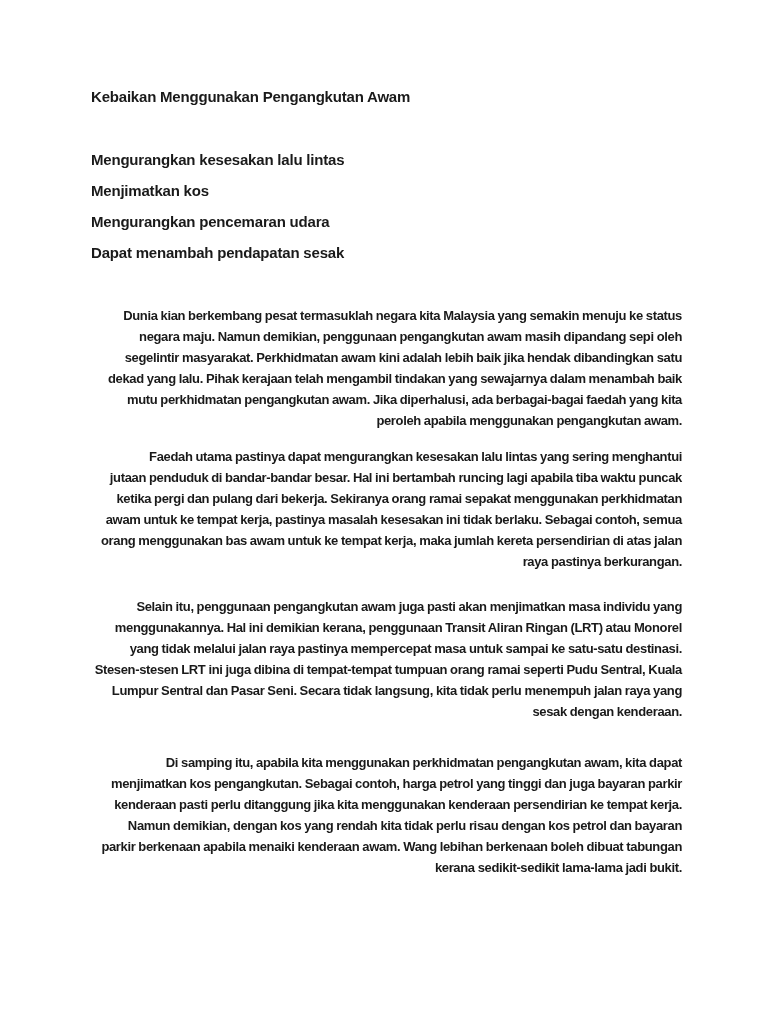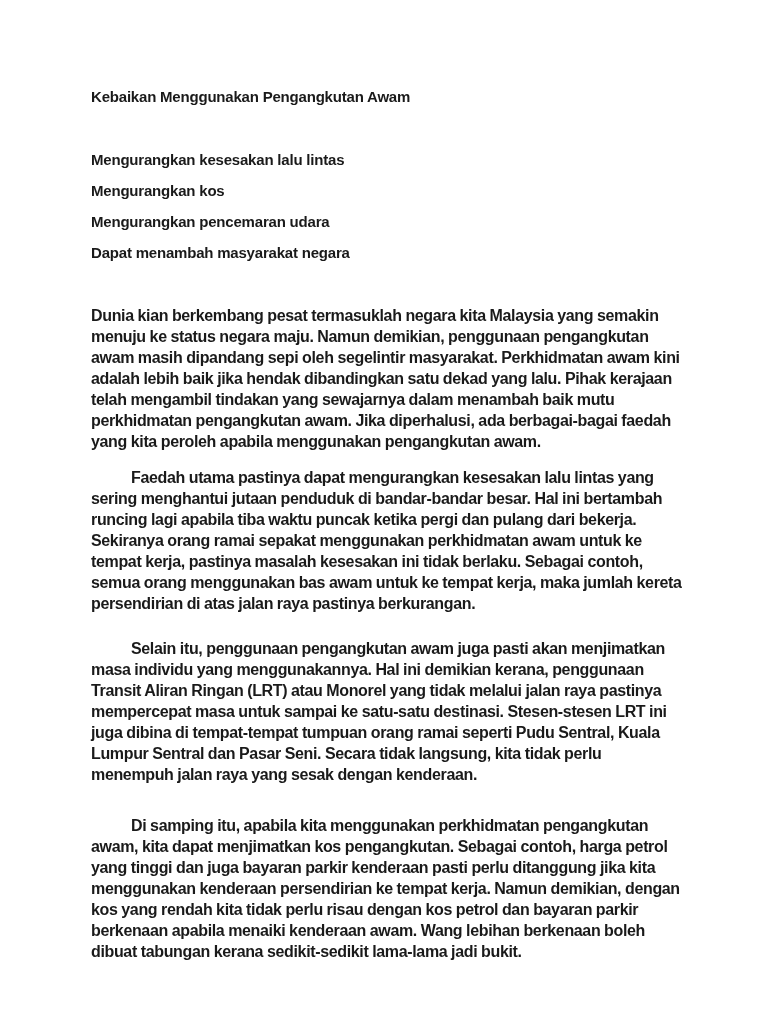--- a/index.html
+++ b/index.html
@@ -28,45 +28,45 @@
   .benefits {
     margin-top: 45px;
   }
   .benefit-item {
     font-size: 15px;
     line-height: 17px;
     margin-bottom: 14px;
     letter-spacing: -0.2px;
   }
   .body-paragraph {
-    font-size: 16px;
+    font-size: 13px;
     line-height: 21px;
     letter-spacing: -0.35px;
     word-spacing: -0.3px;
-    text-align: left;
+    text-align: right;
   }
   .p1 { margin-top: 44px; }
   .p2 { margin-top: 15px; }
   .p3 { margin-top: 24px; }
   .p4 { margin-top: 30px; }
   .indented { text-indent: 40px; }
 </style>
 </head>
 <body>
 
 <div class="page">
   <div class="content">
 
     <h1 class="doc-title">Kebaikan Menggunakan Pengangkutan Awam</h1>
 
     <div class="benefits">
       <p class="benefit-item">Mengurangkan kesesakan lalu lintas</p>
-      <p class="benefit-item">Mengurangkan kos</p>
+      <p class="benefit-item">Menjimatkan kos</p>
       <p class="benefit-item">Mengurangkan pencemaran udara</p>
-      <p class="benefit-item">Dapat menambah masyarakat negara</p>
+      <p class="benefit-item">Dapat menambah pendapatan sesak</p>
     </div>
 
     <p class="body-paragraph p1">Dunia kian berkembang pesat termasuklah negara kita Malaysia yang semakin menuju ke status negara maju. Namun demikian, penggunaan pengangkutan awam masih dipandang sepi oleh segelintir masyarakat. Perkhidmatan awam kini adalah lebih baik jika hendak dibandingkan satu dekad yang lalu. Pihak kerajaan telah mengambil tindakan yang sewajarnya dalam menambah baik mutu perkhidmatan pengangkutan awam. Jika diperhalusi, ada berbagai-bagai faedah yang kita peroleh apabila menggunakan pengangkutan awam.</p>
 
     <p class="body-paragraph p2 indented">Faedah utama pastinya dapat mengurangkan kesesakan lalu lintas yang sering menghantui jutaan penduduk di bandar-bandar besar. Hal ini bertambah runcing lagi apabila tiba waktu puncak ketika pergi dan pulang dari bekerja. Sekiranya orang ramai sepakat menggunakan perkhidmatan awam untuk ke tempat kerja, pastinya masalah kesesakan ini tidak berlaku. Sebagai contoh, semua orang menggunakan bas awam untuk ke tempat kerja, maka jumlah kereta persendirian di atas jalan raya pastinya berkurangan.</p>
 
     <p class="body-paragraph p3 indented">Selain itu, penggunaan pengangkutan awam juga pasti akan menjimatkan masa individu yang menggunakannya. Hal ini demikian kerana, penggunaan Transit Aliran Ringan (LRT) atau Monorel yang tidak melalui jalan raya pastinya mempercepat masa untuk sampai ke satu-satu destinasi. Stesen-stesen LRT ini juga dibina di tempat-tempat tumpuan orang ramai seperti Pudu Sentral, Kuala Lumpur Sentral dan Pasar Seni. Secara tidak langsung, kita tidak perlu menempuh jalan raya yang sesak dengan kenderaan.</p>
 
     <p class="body-paragraph p4 indented">Di samping itu, apabila kita menggunakan perkhidmatan pengangkutan awam, kita dapat menjimatkan kos pengangkutan. Sebagai contoh, harga petrol yang tinggi dan juga bayaran parkir kenderaan pasti perlu ditanggung jika kita menggunakan kenderaan persendirian ke tempat kerja. Namun demikian, dengan kos yang rendah kita tidak perlu risau dengan kos petrol dan bayaran parkir berkenaan apabila menaiki kenderaan awam. Wang lebihan berkenaan boleh dibuat tabungan kerana sedikit-sedikit lama-lama jadi bukit.</p>
 

